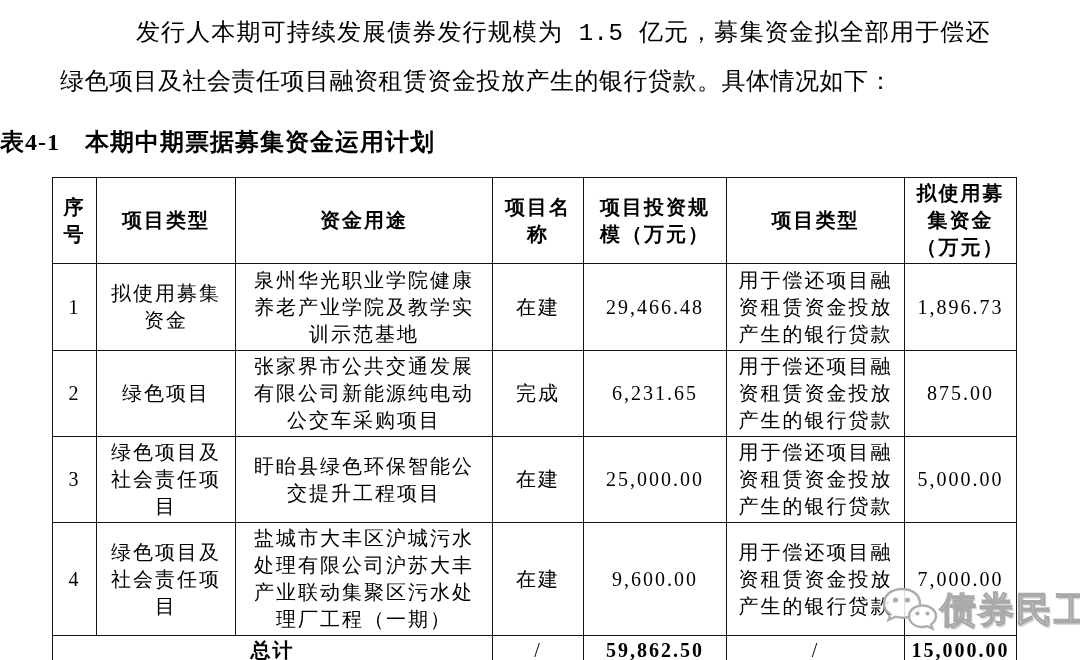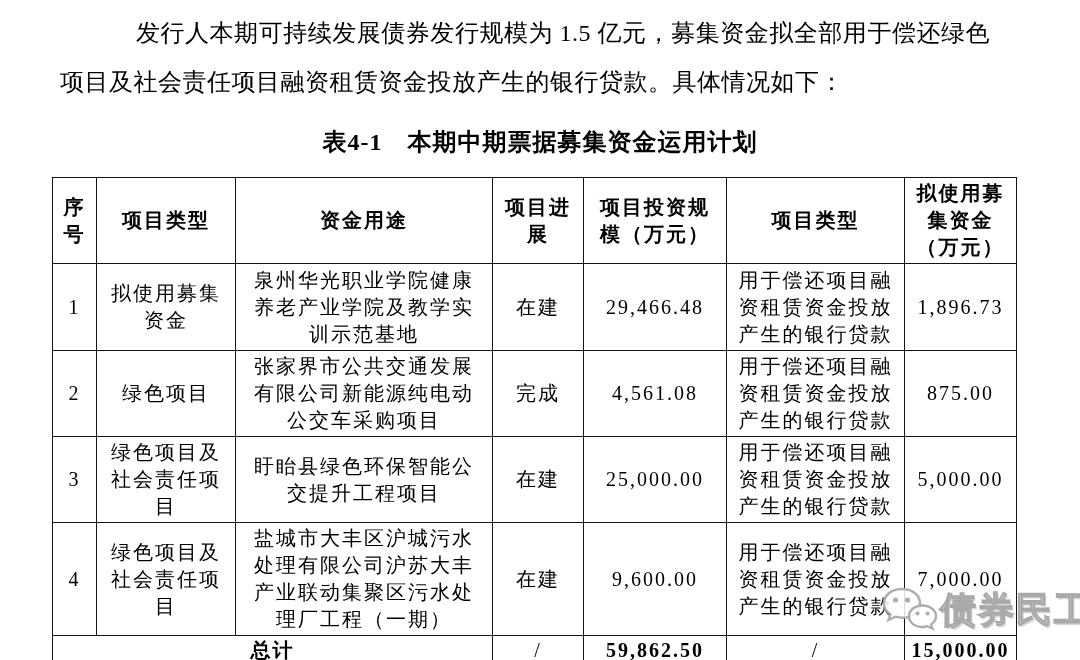--- a/index.html
+++ b/index.html
@@ -12,27 +12,28 @@
 
   .intro {
     position:absolute;
     left:60px; top:9px;
     width:930px;
     font-size:24px;
     line-height:49px;
     text-align:justify;
     text-indent:76px;
     letter-spacing:0.5px;
+    font-family:Liberation Mono, monospace;
   }
 
   .table-title {
     position:absolute;
     left:0; top:126px;
     width:1080px;
-    text-align:center;
+    text-align:left;
     font-weight:bold;
     font-size:24px;
     letter-spacing:1px;
   }
 
   table.fund {
     position:absolute;
     left:52px; top:177px;
     width:964px;
     border-collapse:collapse;
@@ -103,42 +104,42 @@
       <col class="col-progress">
     <col class="col-invest">
       <col class="col-usage">
       <col class="col-proposed">
   </colgroup>
   <thead>
     <tr class="header-row">
       <th>序号</th>
       <th>项目类型</th>
       <th>资金用途</th>
-      <th>项目进展</th>
+      <th>项目名称</th>
       <th>项目投资规模（万元）</th>
       <th>项目类型</th>
       <th>拟使用募集资金（万元）</th>
     </tr>
   </thead>
   <tbody>
     <tr class="row-1">
       <td class="seq-cell">1</td>
       <td>拟使用募集资金</td>
       <td>泉州华光职业学院健康养老产业学院及教学实训示范基地</td>
       <td>在建</td>
       <td class="num-cell">29,466.48</td>
       <td>用于偿还项目融资租赁资金投放产生的银行贷款</td>
       <td class="num-cell">1,896.73</td>
     </tr>
     <tr class="row-2">
       <td class="seq-cell">2</td>
       <td>绿色项目</td>
       <td>张家界市公共交通发展有限公司新能源纯电动公交车采购项目</td>
       <td>完成</td>
-      <td class="num-cell">4,561.08</td>
+      <td class="num-cell">6,231.65</td>
       <td>用于偿还项目融资租赁资金投放产生的银行贷款</td>
       <td class="num-cell">875.00</td>
     </tr>
     <tr class="row-3">
       <td class="seq-cell">3</td>
       <td>绿色项目及社会责任项目</td>
       <td>盱眙县绿色环保智能公交提升工程项目</td>
       <td>在建</td>
       <td class="num-cell">25,000.00</td>
       <td>用于偿还项目融资租赁资金投放产生的银行贷款</td>

